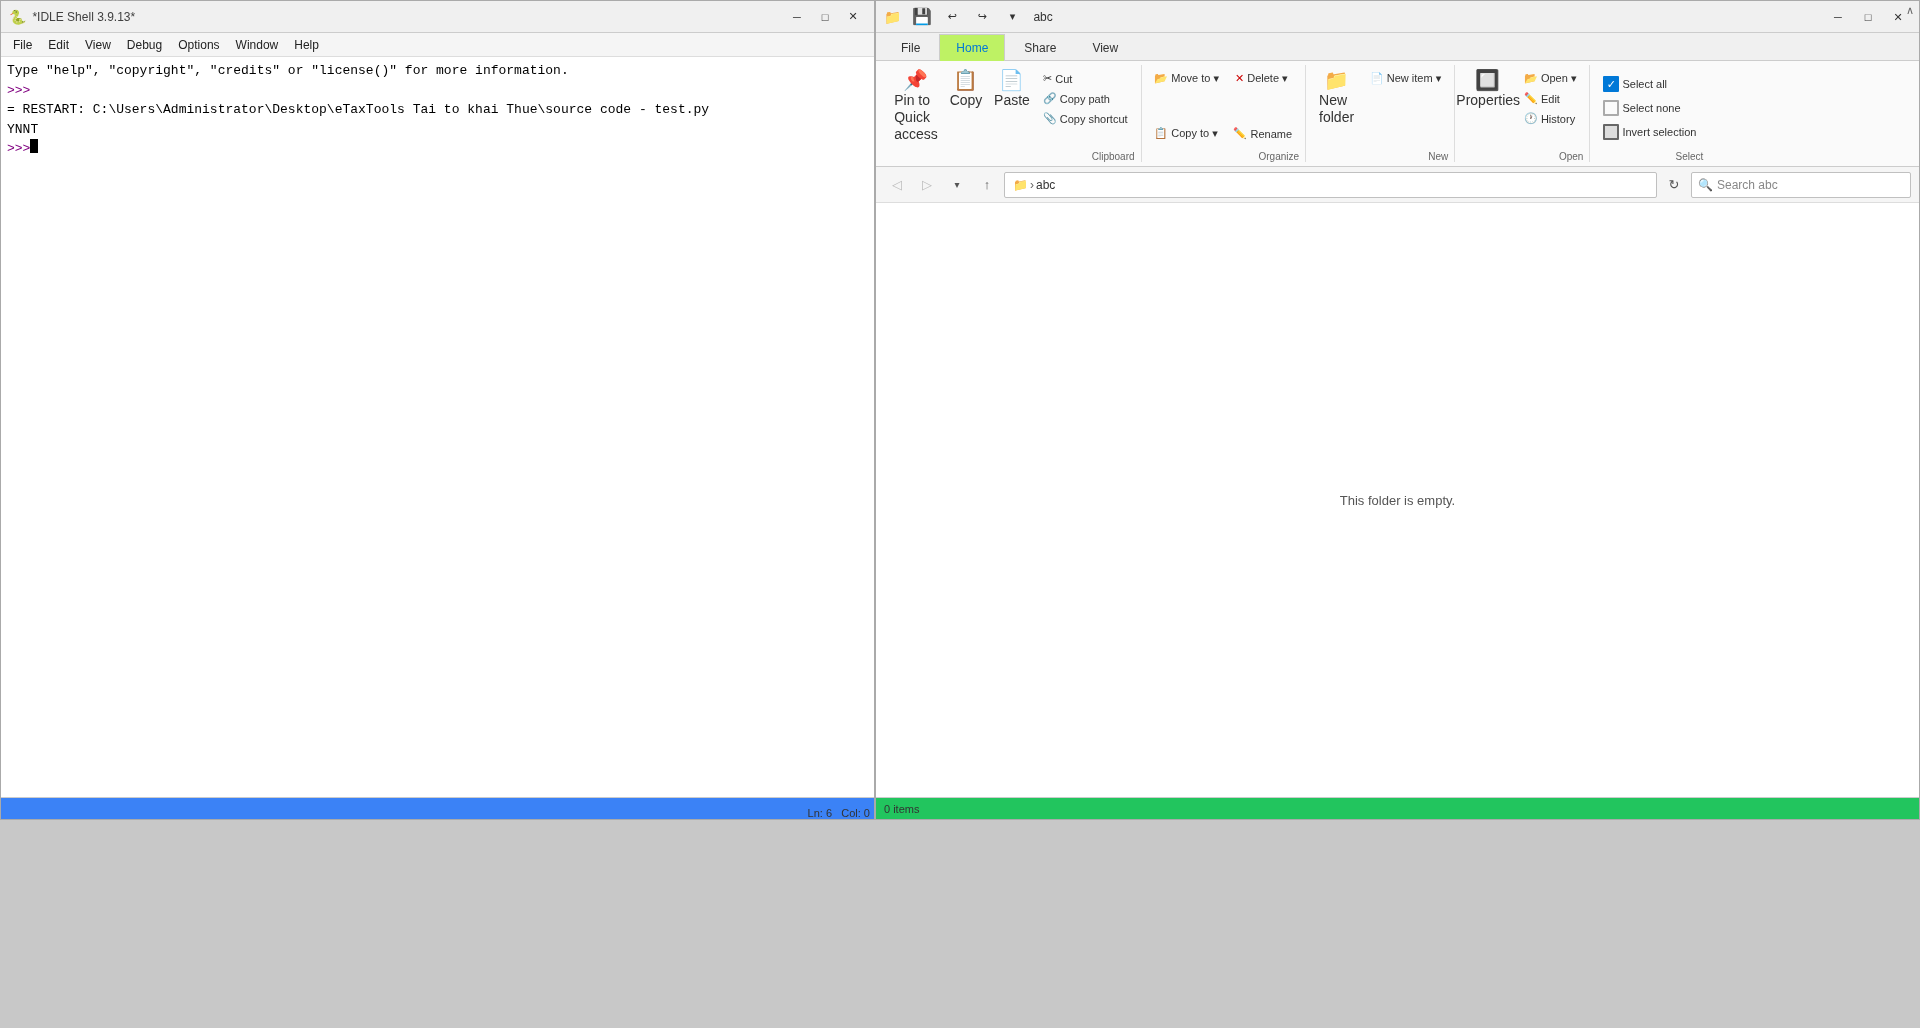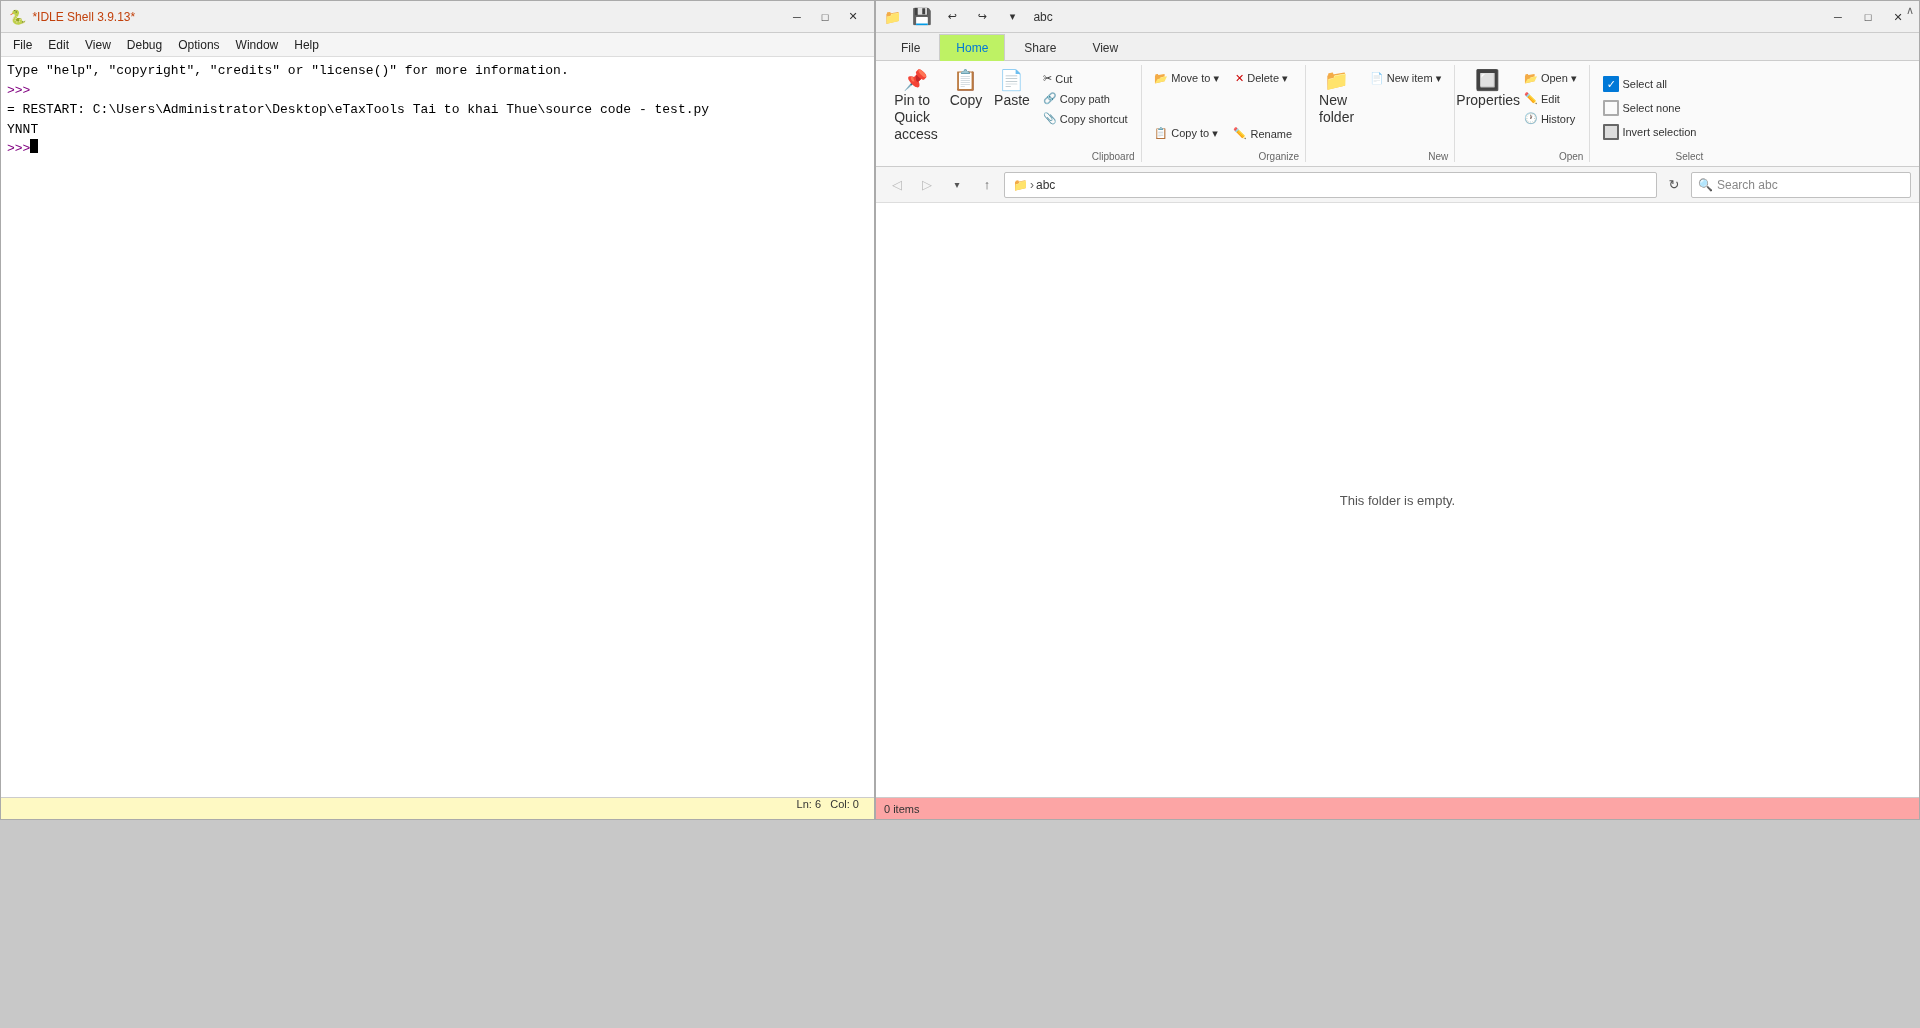--- a/index.html
+++ b/index.html
@@ -20,21 +20,21 @@
       background: #f0f0f0;
       display: flex;
       align-items: center;
       padding: 0 8px;
       border-bottom: 1px solid #ccc;
       user-select: none;
     }
     .idle-titlebar .title {
       flex: 1;
       font-size: 12px;
-      color: #c2410c;
+      color: #404040;
     }
     .titlebar-btn {
       width: 26px;
       height: 20px;
       display: flex;
       align-items: center;
       justify-content: center;
       font-size: 11px;
       cursor: pointer;
       color: #333;
@@ -77,26 +77,26 @@
       width: 8px;
       height: 14px;
       background: #000;
       animation: blink 1s step-end infinite;
       vertical-align: text-bottom;
     }
     @keyframes blink { 50% { opacity: 0; } }
 
     .idle-statusbar {
       height: 22px;
-      background: #fef9c3;
+      background: #3b82f6;
       border-top: 1px solid #ccc;
       display: flex;
-      align-items: flex-start;
+      align-items: flex-end;
       justify-content: flex-end;
-      padding: 0 15px;
+      padding: 0 4px;
       font-size: 11px;
       color: #333;
     }
 
     
     .explorer-window {
       width: 1045px;
       height: 820px;
       background: #ffffff;
       border: 1px solid #aaa;
@@ -257,21 +257,21 @@
       display: flex;
       align-items: center;
       justify-content: center;
       font-size: 13px;
       color: #555;
     }
 
     
     .explorer-statusbar {
       height: 22px;
-      background: #fca5a5;
+      background: #22c55e;
       border-top: 1px solid #ccc;
       display: flex;
       align-items: center;
       padding: 0 8px;
       font-size: 11px;
       color: #333;
     }
 
     
     .idle-content::-webkit-scrollbar { width: 14px; }

